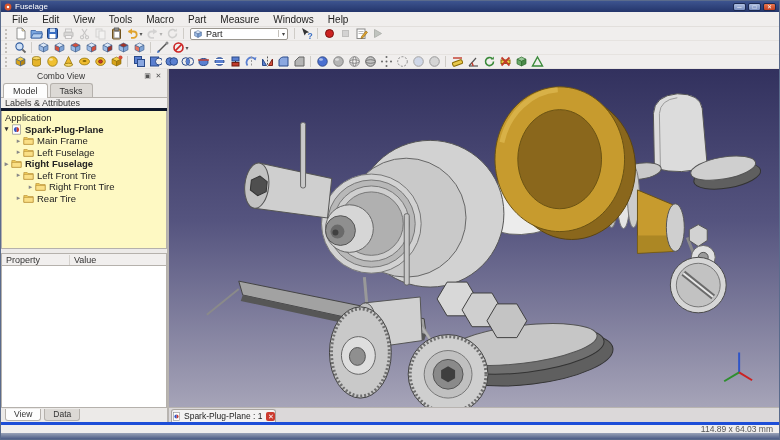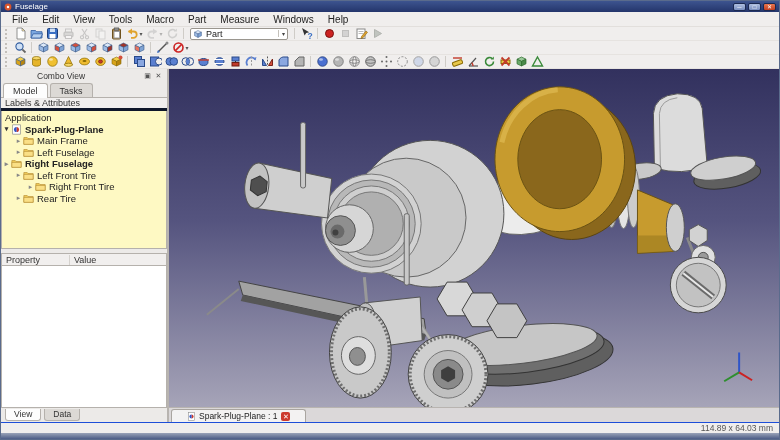--- a/index.html
+++ b/index.html
@@ -48,25 +48,25 @@
   .prophdr .c2{padding-left:4px;text-align:right;}
   .propbody{flex:1;background:#fff;border:1px solid #b5b1ac;border-top:none;min-height:0;}
   .probtabs{height:14px;display:flex;align-items:flex-start;padding:1px 4px 0;}
   .ptab{font-size:8.5px;color:#333;padding:0 8px 1px;border:1px solid #b5b1ac;border-top:none;border-radius:0 0 3px 3px;background:#fdfdfd;margin-right:3px;}
   .ptab.inactive{background:#dcd9d5;}
   
   .rightcol{flex:1;display:flex;flex-direction:column;min-width:0;}
   .viewport{flex:1;position:relative;min-height:0;}
   .viewport svg{position:absolute;left:0;top:0;width:100%;height:100%;}
   .mditabs{height:15px;background:#dbd8d9;border-top:1px solid #b8b4b0;display:flex;align-items:flex-end;padding:0 2px;flex:0 0 auto;}
-  .mditab{height:13px;background:#f3f2f2;border:1px solid #a9a5a0;border-bottom:none;border-radius:3px 3px 0 0;display:flex;align-items:center;padding:0 15px;font-size:8.5px;color:#222;}
+  .mditab{height:13px;background:#f3f2f2;border:1px solid #a9a5a0;border-bottom:none;border-radius:3px 3px 0 0;display:flex;align-items:center;padding:0 0;font-size:8.5px;color:#222;}
   .mditab .ticn{width:9px;height:9px;display:inline-flex;margin-right:3px;}
   .mdiclose{width:9px;height:9px;background:#cc3b2f;border-radius:2px;color:#fff;font-size:7px;line-height:9px;text-align:center;margin-left:4px;}
   
-  .statusbar{height:11px;background:#f0eeed;border-top:1px solid #1d4ed8;display:flex;align-items:center;padding:0 6px;flex:0 0 auto;}
+  .statusbar{height:11px;background:#f0eeed;border-top:3px solid #1d4ed8;display:flex;align-items:center;padding:0 6px;flex:0 0 auto;}
   .statusbar .dims{margin-left:auto;font-size:8.5px;color:#555;}
   .bottomstrip{height:6px;background:linear-gradient(180deg,#9aa3b8,#4d5d87);flex:0 0 auto;}
 </style>
 </head>
 <body>
 
 <div id="window">
 
   <div class="titlebar">
     <span class="logo">

